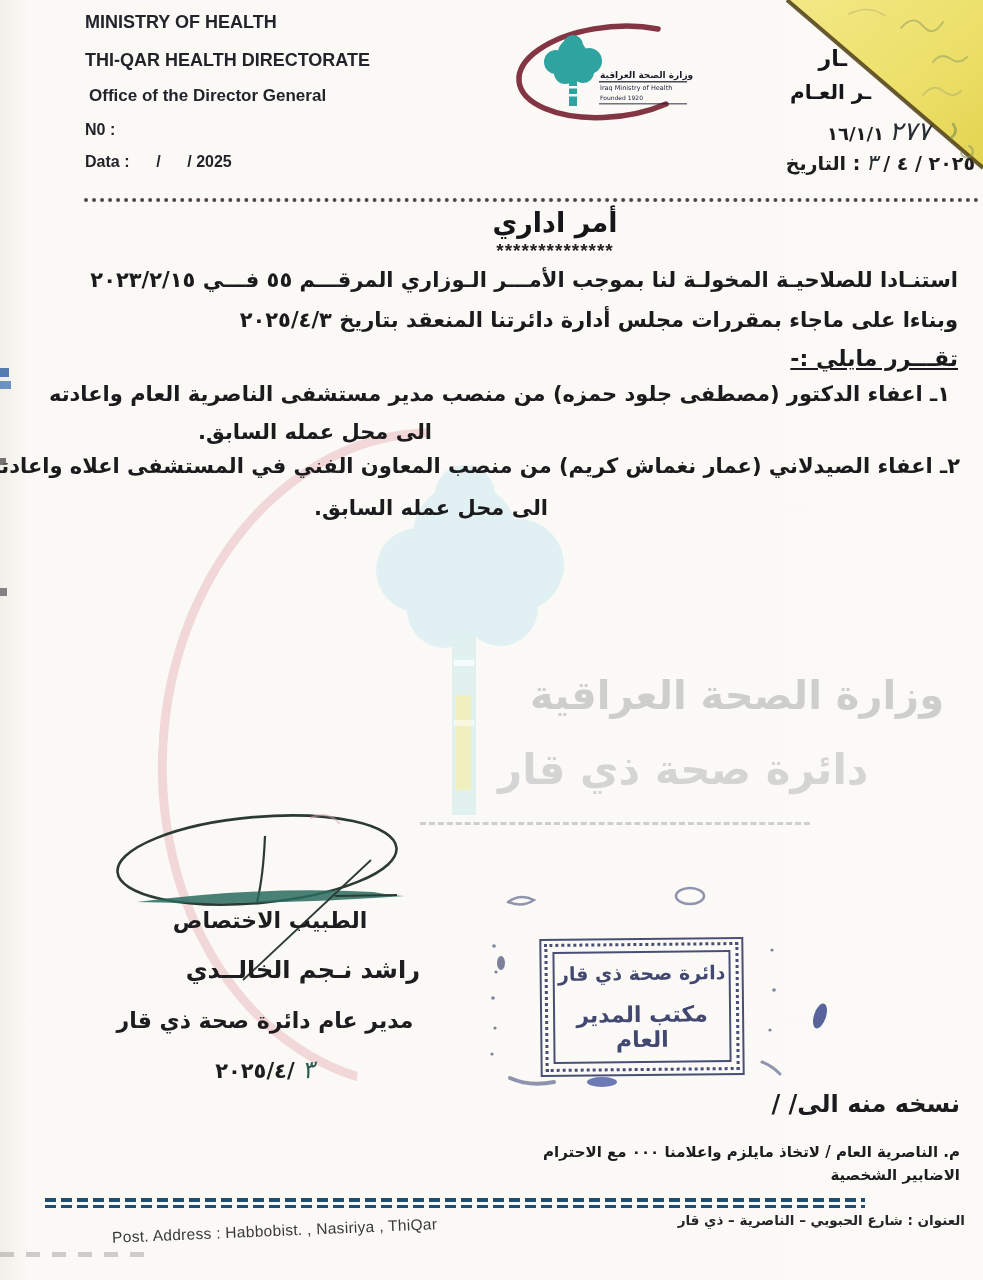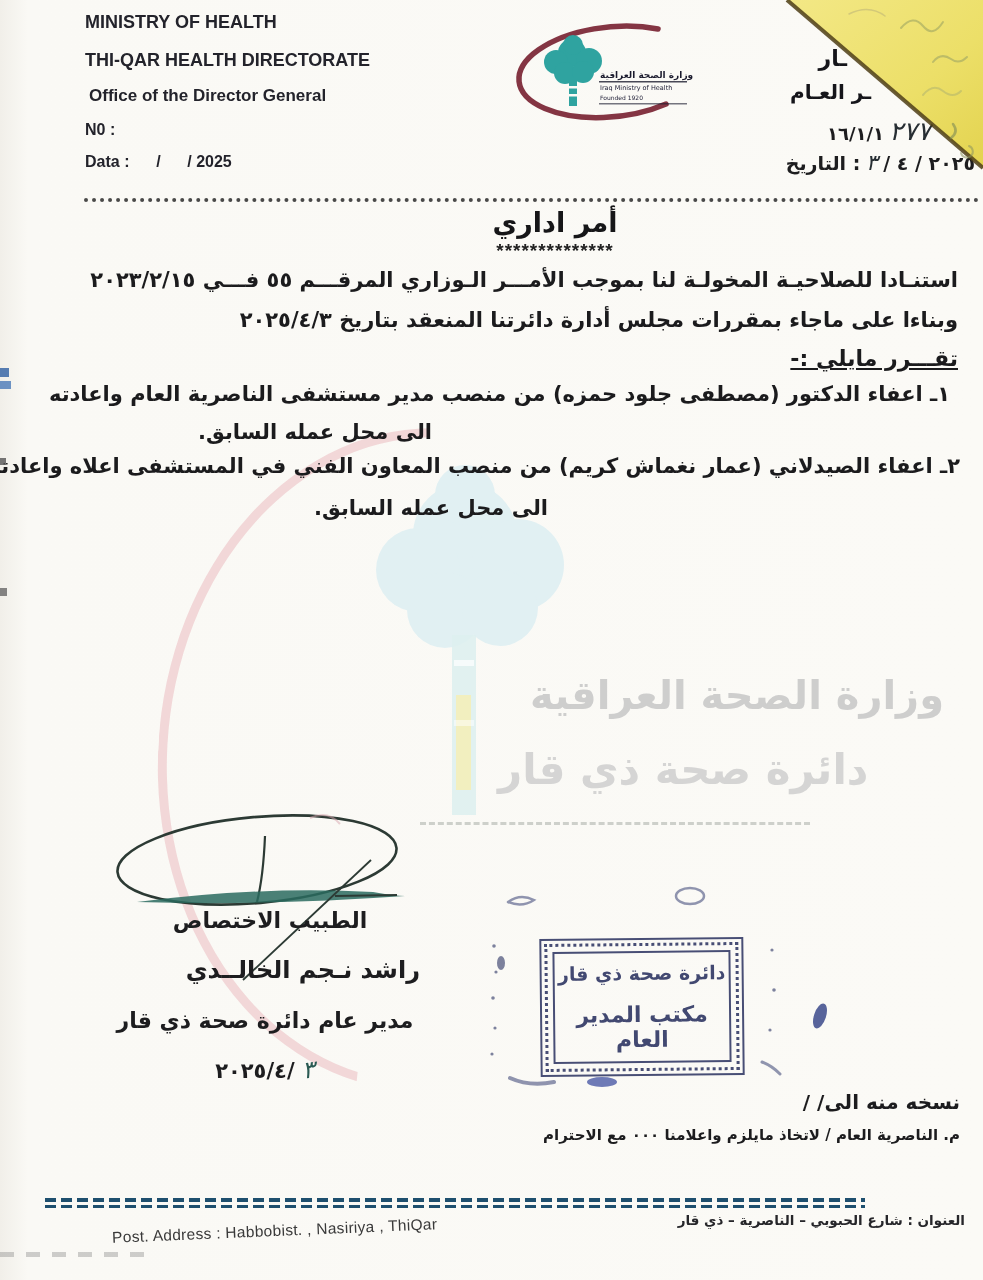--- a/index.html
+++ b/index.html
@@ -42,21 +42,21 @@
   
   .stamp{left:540px;top:938px;width:200px;height:134px;border:2.5px solid #39406b;transform:rotate(-.6deg);
     color:#333a66;opacity:.92;}
   .stamp::before{content:"";position:absolute;inset:3px;border:3px dotted #39406b;}
   .stamp-inner{position:absolute;inset:11px;border:2px solid #39406b;display:flex;flex-direction:column;
     justify-content:space-around;align-items:center;text-align:center;}
   .stamp-inner .s1{font-size:19px;font-weight:bold;}
   .stamp-inner .s2{font-size:22px;font-weight:bold;}
   
   .dist{right:23px;top:1090px;text-align:right;color:#1c1c1e;}
-  .dist .dh{font-size:20px;font-weight:bold;margin-bottom:10px;}
+  .dist .dh{font-size:24px;font-weight:bold;margin-bottom:23px;}
   .dist .dl{font-size:15px;font-weight:bold;line-height:1.5;}
   
   .eqline{left:45px;top:1198px;width:820px;height:11px;}
   .eqline::before,.eqline::after{content:"";display:block;height:3.5px;margin-bottom:3px;
     background:repeating-linear-gradient(90deg,#1e4f6e 0 11px,rgba(30,79,110,0) 11px 16px);}
   .addr-en{left:112px;top:1222px;font-size:15.5px;color:#3a3a3a;transform:rotate(-2.4deg);letter-spacing:.3px;}
   .addr-ar{right:18px;top:1212px;font-size:13.5px;font-weight:bold;color:#26262a;}
   
   .edge-mark{background:#2e5fa3;opacity:.8;}
   .corner-dashes{left:0;top:1252px;width:150px;height:5px;
@@ -203,20 +203,21 @@
         <circle cx="294" cy="110" r="1.8"></circle>
         <circle cx="290" cy="150" r="1.6"></circle>
     </g>
     <ellipse cx="122" cy="202" rx="15" ry="5" fill="#3f4fa0" opacity=".75"></ellipse>
     <ellipse cx="340" cy="136" rx="6" ry="13" fill="#2f3f85" opacity=".8" transform="rotate(18 340 136)"></ellipse>
   </svg>
 
   <div class="abs ar dist">
     <div class="dh">نسخه منه الى/ /</div>
     <div class="dl">م. الناصرية العام / لاتخاذ مايلزم واعلامنا ٠٠٠ مع الاحترام</div>
+    <div class="dl">الاضابير الشخصية</div>
   </div>
 
   <div class="abs eqline"></div>
   <div class="abs en addr-en">Post. Address : Habbobist. , Nasiriya , ThiQar</div>
   <div class="abs ar addr-ar">العنوان : شارع الحبوبي – الناصرية – ذي قار</div>
 
   <div class="abs edge-mark" style="left:0;top:368px;width:9px;height:9px;"></div>
   <div class="abs edge-mark" style="left:0;top:381px;width:11px;height:8px;background:#4a79b8;"></div>
   <div class="abs edge-mark" style="left:0;top:458px;width:6px;height:7px;background:#555;"></div>
   <div class="abs edge-mark" style="left:0;top:588px;width:7px;height:8px;background:#666;"></div>

